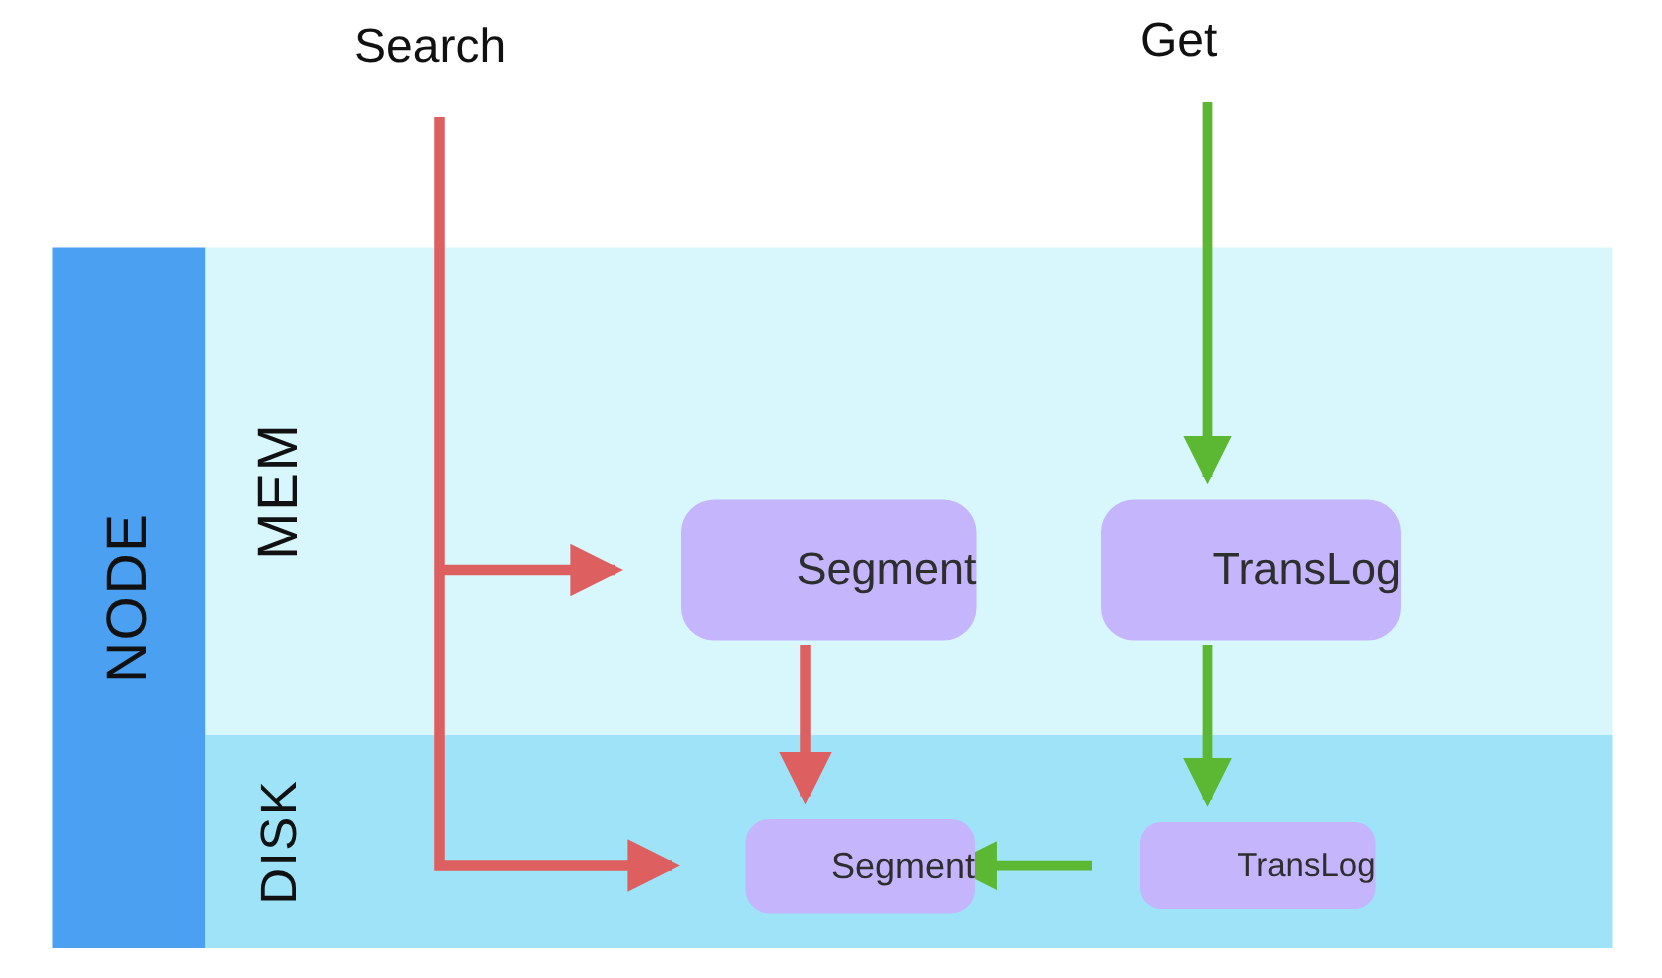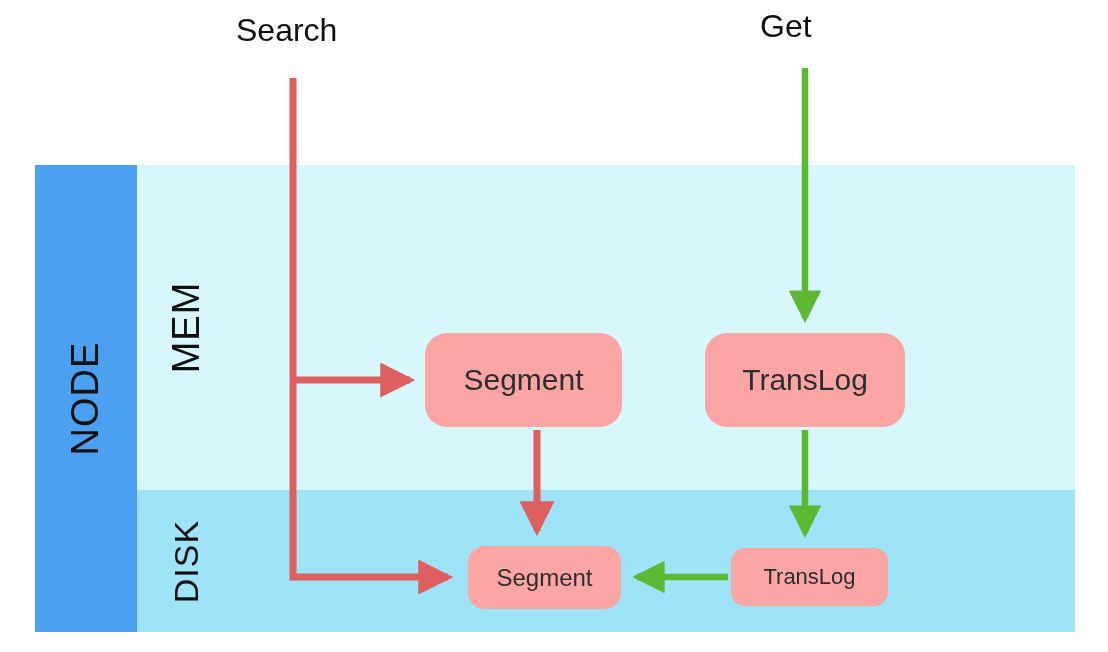--- a/index.html
+++ b/index.html
@@ -60,24 +60,25 @@
   .flow-label {
     position: absolute;
     color: #111111;
     font-size: 32px;
   }
   .search-label { left: 236px; top: 12px; }
   .get-label { left: 760px; top: 8px; }
   
   .gbox {
     position: absolute;
-    background: #fca5a5;
+    background: #c4b5fd;
     border-radius: 22px;
-    display: flex; align-items: center; justify-content: center;
+    display: flex; align-items: center; justify-content: flex-end;
     color: #2e2e2e;
+    margin-left: 29px;
   }
   .mem-segment-box { left: 425px; top: 333px; width: 197px; height: 94px; font-size: 30px; }
   .mem-translog-box { left: 705px; top: 333px; width: 200px; height: 94px; font-size: 30px; }
   .disk-segment-box { left: 468px; top: 546px; width: 153px; height: 63px; font-size: 24px; border-radius: 16px; }
   .disk-translog-box { left: 731px; top: 548px; width: 157px; height: 58px; font-size: 22px; border-radius: 14px; }
   
   .arrows {
     position: absolute;
     left: 0; top: 0;
     width: 1108px; height: 652px;

